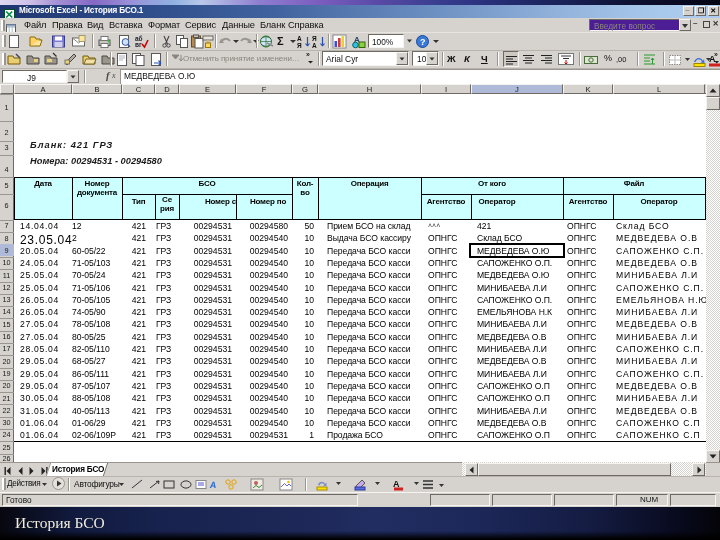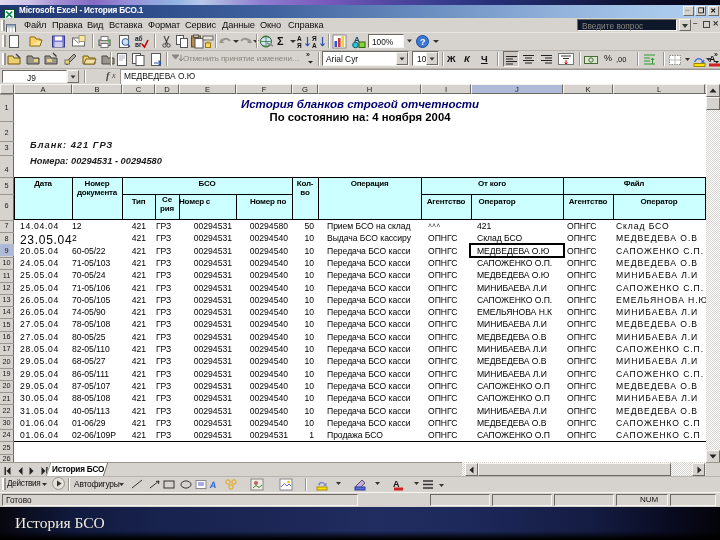--- a/index.html
+++ b/index.html
@@ -38,23 +38,23 @@
         <path d="M1 3 H9 M3.2 3 V9 M6.2 3 V9" stroke="#9aa" stroke-width="0.8"></path>
         <rect x="0.5" y="0.5" width="9" height="2" fill="#8ca3c8"></rect>
       </svg></div>
 <div class="t" style="left:24px;top:21px;font-size:9.3px;color:#111;letter-spacing:-0.15px;">Файл</div>
 <div class="t" style="left:52px;top:21px;font-size:9.3px;color:#111;letter-spacing:-0.15px;">Правка</div>
 <div class="t" style="left:87px;top:21px;font-size:9.3px;color:#111;letter-spacing:-0.15px;">Вид</div>
 <div class="t" style="left:109px;top:21px;font-size:9.3px;color:#111;letter-spacing:-0.15px;">Вставка</div>
 <div class="t" style="left:148px;top:21px;font-size:9.3px;color:#111;letter-spacing:-0.15px;">Формат</div>
 <div class="t" style="left:185px;top:21px;font-size:9.3px;color:#111;letter-spacing:-0.15px;">Сервис</div>
 <div class="t" style="left:222px;top:21px;font-size:9.3px;color:#111;letter-spacing:-0.15px;">Данные</div>
-<div class="t" style="left:260px;top:21px;font-size:9.3px;color:#111;letter-spacing:-0.15px;">Окно</div>
+<div class="t" style="left:260px;top:21px;font-size:9.3px;color:#111;letter-spacing:-0.15px;">Бланк</div>
 <div class="t" style="left:288px;top:21px;font-size:9.3px;color:#111;letter-spacing:-0.15px;">Справка</div>
-<div class="ab" style="left:577px;top:19px;width:100px;height:12px;background:#0f172a;border:1px solid;border-color:#6e6a63 #f6f4f0 #f6f4f0 #6e6a63;">
+<div class="ab" style="left:589px;top:19px;width:100px;height:12px;background:#4c1d95;border:1px solid;border-color:#6e6a63 #f6f4f0 #f6f4f0 #6e6a63;">
       <div class="t" style="left:4px;top:1.5px;font-size:8.3px;color:#8a867f">Введите вопрос</div>
     </div>
 <div class="ab" style="left:679px;top:19px;width:12px;height:12px;background:#d6d3ce;border:1px solid;border-color:#f6f4f0 #6e6a63 #6e6a63 #f6f4f0;">
       <svg width="10" height="10" style="position:absolute;left:0;top:1">
         <path d="M2 3 L5 7 L8 3 Z" fill="#333"></path>
       </svg>
     </div>
 <div class="t" style="left:693px;top:19px;font-size:8px;color:#333;font-weight:bold;">–</div>
 <div class="ab" style="left:703px;top:21px;width:7px;height:7px;border:1.2px solid #444;"></div>
 <div class="t" style="left:712.5px;top:20px;font-size:7.5px;color:#333;font-weight:bold;">✕</div>
@@ -479,22 +479,20 @@
 <div class="t" style="left:0px;top:345.34999999999997px;font-size:7.3px;color:#1a1a1a;width:13px;text-align:center;">17</div>
 <div class="t" style="left:0px;top:357.65px;font-size:7.3px;color:#1a1a1a;width:13px;text-align:center;">20</div>
 <div class="t" style="left:0px;top:369.95px;font-size:7.3px;color:#1a1a1a;width:13px;text-align:center;">19</div>
 <div class="t" style="left:0px;top:382.24999999999994px;font-size:7.3px;color:#1a1a1a;width:13px;text-align:center;">20</div>
 <div class="t" style="left:0px;top:394.55px;font-size:7.3px;color:#1a1a1a;width:13px;text-align:center;">21</div>
 <div class="t" style="left:0px;top:406.84999999999997px;font-size:7.3px;color:#1a1a1a;width:13px;text-align:center;">22</div>
 <div class="t" style="left:0px;top:419.15px;font-size:7.3px;color:#1a1a1a;width:13px;text-align:center;">30</div>
 <div class="t" style="left:0px;top:431.45px;font-size:7.3px;color:#1a1a1a;width:13px;text-align:center;">24</div>
 <div class="t" style="left:0px;top:443.7px;font-size:7.3px;color:#1a1a1a;width:13px;text-align:center;">25</div>
 <div class="t" style="left:0px;top:454.7px;font-size:7.3px;color:#1a1a1a;width:13px;text-align:center;">26</div>
-<div class="t" style="left:180px;top:97.5px;font-size:11.5px;color:#000070;font-weight:bold;font-style:italic;width:360px;text-align:center;">История бланков строгой отчетности</div>
-<div class="t" style="left:180px;top:112px;font-size:11.3px;color:#000;font-weight:bold;width:360px;text-align:center;">По состоянию на: 4 ноября 2004</div>
 <div class="t" style="left:30px;top:141px;font-size:9.3px;color:#1a1a1a;font-weight:bold;font-style:italic;letter-spacing:1.0px;">Бланк: 421 ГРЗ</div>
 <div class="t" style="left:30px;top:157px;font-size:9.3px;color:#1a1a1a;font-weight:bold;font-style:italic;">Номера: 00294531 - 00294580</div>
 <div class="ab" style="left:14px;top:177px;width:59px;height:43px;background:#ccffff;border:1px solid #000;"></div>
 <div class="t" style="left:14px;top:180.0px;font-size:8px;color:#000;font-weight:bold;letter-spacing:-0.2px;width:58px;text-align:center;">Дата</div>
 <div class="ab" style="left:72px;top:177px;width:51px;height:43px;background:#ccffff;border:1px solid #000;"></div>
 <div class="t" style="left:72px;top:180.0px;font-size:8px;color:#000;font-weight:bold;letter-spacing:-0.2px;width:50px;text-align:center;">Номер</div>
 <div class="t" style="left:72px;top:189.3px;font-size:8px;color:#000;font-weight:bold;letter-spacing:-0.2px;width:50px;text-align:center;">документа</div>
 <div class="ab" style="left:122px;top:177px;width:171px;height:18px;background:#ccffff;border:1px solid #000;"></div>
 <div class="t" style="left:122px;top:180.0px;font-size:8px;color:#000;font-weight:bold;letter-spacing:-0.2px;width:170px;text-align:center;">БСО</div>
 <div class="ab" style="left:292px;top:177px;width:27px;height:43px;background:#ccffff;border:1px solid #000;"></div>
@@ -505,21 +503,21 @@
 <div class="ab" style="left:421px;top:177px;width:143px;height:18px;background:#ccffff;border:1px solid #000;"></div>
 <div class="t" style="left:421px;top:180.0px;font-size:8px;color:#000;font-weight:bold;letter-spacing:-0.2px;width:142px;text-align:center;">От кого</div>
 <div class="ab" style="left:563px;top:177px;width:143px;height:18px;background:#ccffff;border:1px solid #000;"></div>
 <div class="t" style="left:563px;top:180.0px;font-size:8px;color:#000;font-weight:bold;letter-spacing:-0.2px;width:142px;text-align:center;">Файл</div>
 <div class="ab" style="left:122px;top:194px;width:34px;height:26px;background:#ccffff;border:1px solid #000;"></div>
 <div class="t" style="left:122px;top:198.0px;font-size:8px;color:#000;font-weight:bold;letter-spacing:-0.2px;width:33px;text-align:center;">Тип</div>
 <div class="ab" style="left:155px;top:194px;width:25px;height:26px;background:#ccffff;border:1px solid #000;"></div>
 <div class="t" style="left:155px;top:196.0px;font-size:8px;color:#000;font-weight:bold;letter-spacing:-0.2px;width:24px;text-align:center;">Се</div>
 <div class="t" style="left:155px;top:205.3px;font-size:8px;color:#000;font-weight:bold;letter-spacing:-0.2px;width:24px;text-align:center;">рия</div>
 <div class="ab" style="left:179px;top:194px;width:58px;height:26px;background:#ccffff;border:1px solid #000;"></div>
-<div class="t" style="left:179px;top:198.0px;font-size:8px;color:#000;font-weight:bold;letter-spacing:-0.2px;width:57px;text-align:left;">Номер с</div>
+<div class="t" style="left:179px;top:198.0px;font-size:8px;color:#000;font-weight:bold;letter-spacing:-0.2px;width:57px;text-align:right;">Номер с</div>
 <div class="ab" style="left:236px;top:194px;width:57px;height:26px;background:#ccffff;border:1px solid #000;"></div>
 <div class="t" style="left:236px;top:198.0px;font-size:8px;color:#000;font-weight:bold;letter-spacing:-0.2px;width:56px;text-align:center;padding-left:8px;">Номер по</div>
 <div class="ab" style="left:421px;top:194px;width:51px;height:26px;background:#ccffff;border:1px solid #000;"></div>
 <div class="t" style="left:421px;top:198.0px;font-size:8px;color:#000;font-weight:bold;letter-spacing:-0.2px;width:50px;text-align:center;">Агентство</div>
 <div class="ab" style="left:471px;top:194px;width:93px;height:26px;background:#ccffff;border:1px solid #000;"></div>
 <div class="t" style="left:471px;top:198px;font-size:8px;color:#000;font-weight:bold;letter-spacing:-0.2px;width:52px;text-align:center;">Оператор</div>
 <div class="ab" style="left:563px;top:194px;width:51px;height:26px;background:#ccffff;border:1px solid #000;"></div>
 <div class="t" style="left:563px;top:198.0px;font-size:8px;color:#000;font-weight:bold;letter-spacing:-0.2px;width:50px;text-align:center;">Агентство</div>
 <div class="ab" style="left:613px;top:194px;width:93px;height:26px;background:#ccffff;border:1px solid #000;"></div>
 <div class="t" style="left:613px;top:198.0px;font-size:8px;color:#000;font-weight:bold;letter-spacing:-0.2px;width:92px;text-align:center;">Оператор</div>

